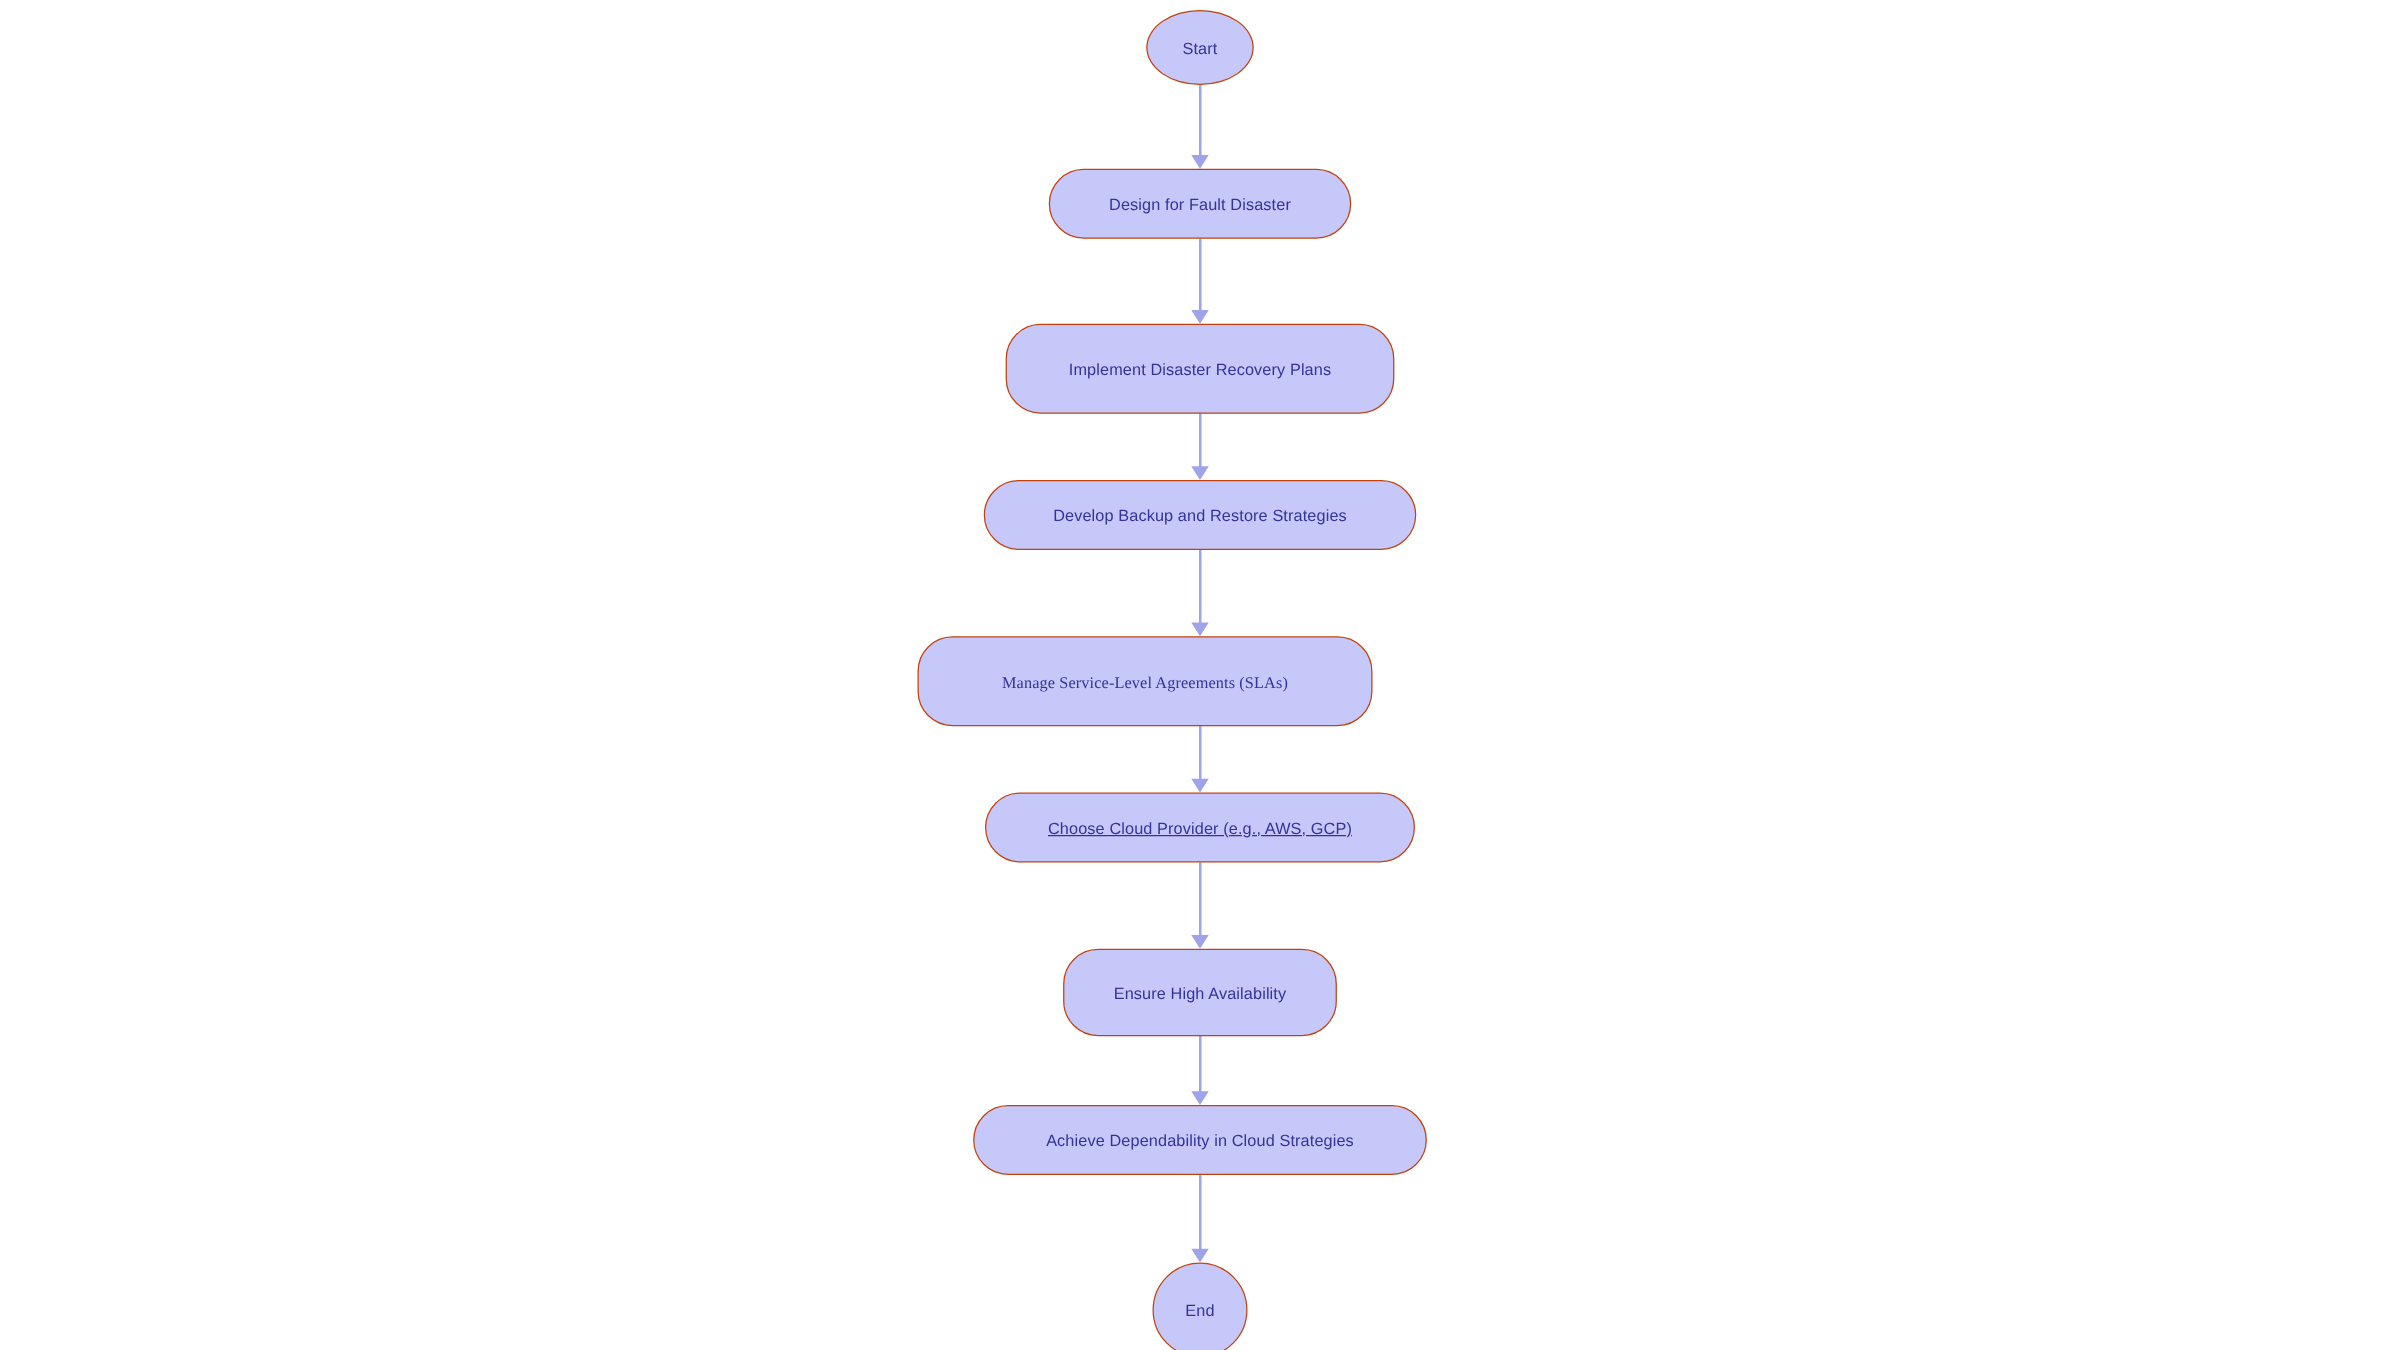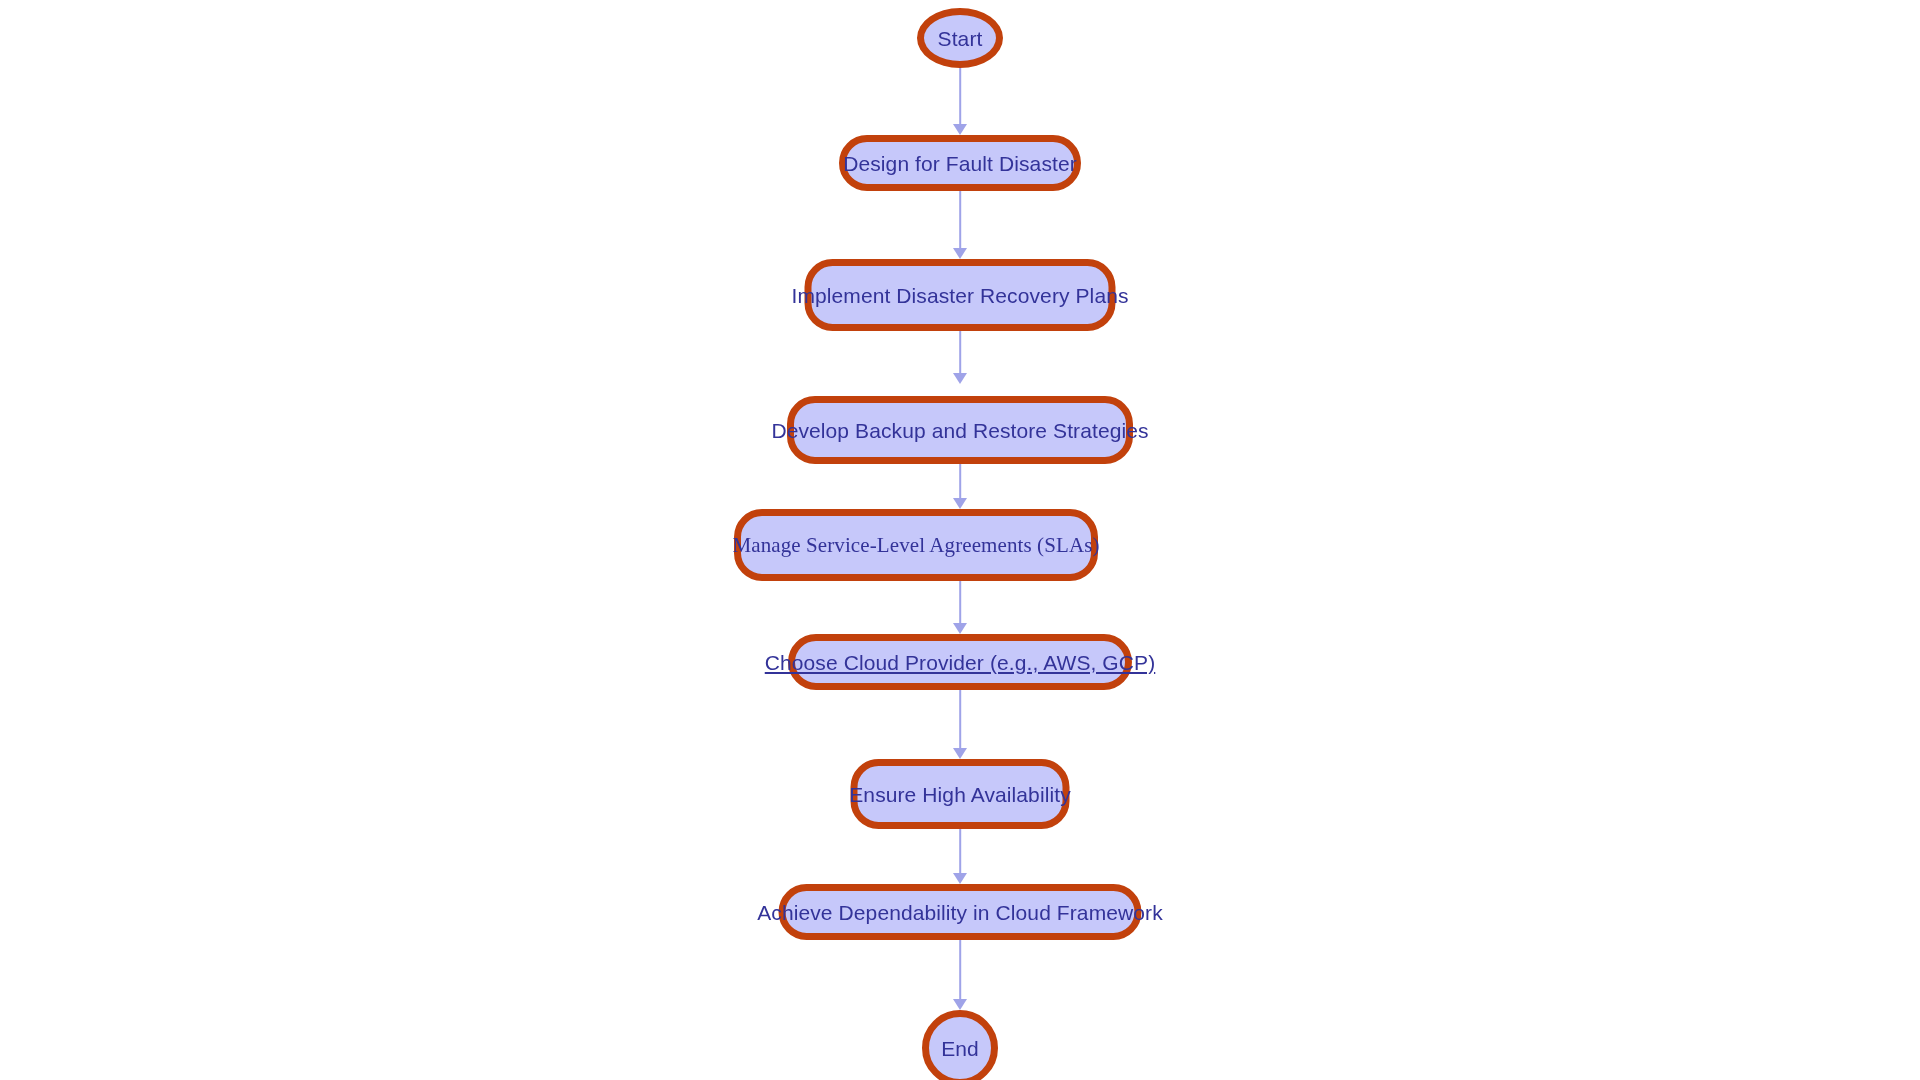--- a/index.html
+++ b/index.html
@@ -23,24 +23,24 @@
   }
 
   
   .node {
     position: absolute;
     box-sizing: border-box;
     display: flex;
     align-items: center;
     justify-content: center;
     background: #c6c8fa;
-    border: 7px solid #c2410c;
+    border: 1px solid #c2410c;
     color: #333399;
     font-family: "Liberation Sans", sans-serif;
-    font-size: 21px;
+    font-size: 13px;
     font-weight: 400;
     line-height: 1;
     letter-spacing: 0.1px;
     white-space: nowrap;
     text-align: center;
     transform: translateX(-50%);
   }
 
   .node.terminator-start {
     border-radius: 50% / 50%;
@@ -124,32 +124,32 @@
   <div id="node-layer">
       <div class="node terminator-start" style="left: 960px; top: 8px; width: 86px; height: 60px;">
         <span class="node-label">Start</span>
       </div>
       <div class="node process" style="left: 960px; top: 135px; width: 242px; height: 56px;">
         <span class="node-label">Design for Fault Disaster</span>
       </div>
       <div class="node process" style="left: 960px; top: 259px; width: 311px; height: 72px;">
         <span class="node-label">Implement Disaster Recovery Plans</span>
       </div>
-      <div class="node process" style="left: 960px; top: 396px; width: 346px; height: 68px; justify-content: center;">
+      <div class="node process" style="left: 960px; top: 384px; width: 346px; height: 56px; justify-content: center;">
         <span class="node-label">Develop Backup and Restore Strategies</span>
       </div>
       <div class="node process" style="left: 916px; top: 509px; width: 364px; height: 72px; font-family: Liberation Serif, serif;">
         <span class="node-label">Manage Service-Level Agreements (SLAs)</span>
       </div>
       <div class="node process" style="left: 960px; top: 634px; width: 344px; height: 56px; text-decoration: underline;">
         <span class="node-label">Choose Cloud Provider (e.g., AWS, GCP)</span>
       </div>
       <div class="node process" style="left: 960px; top: 759px; width: 219px; height: 70px;">
         <span class="node-label">Ensure High Availability</span>
       </div>
       <div class="node process" style="left: 960px; top: 884px; width: 363px; height: 56px;">
-        <span class="node-label">Achieve Dependability in Cloud Framework</span>
+        <span class="node-label">Achieve Dependability in Cloud Strategies</span>
       </div>
       <div class="node terminator-end" style="left: 960px; top: 1010px; width: 76px; height: 76px;">
         <span class="node-label">End</span>
       </div>
     </div>
 </div>
 
 </body></html>

